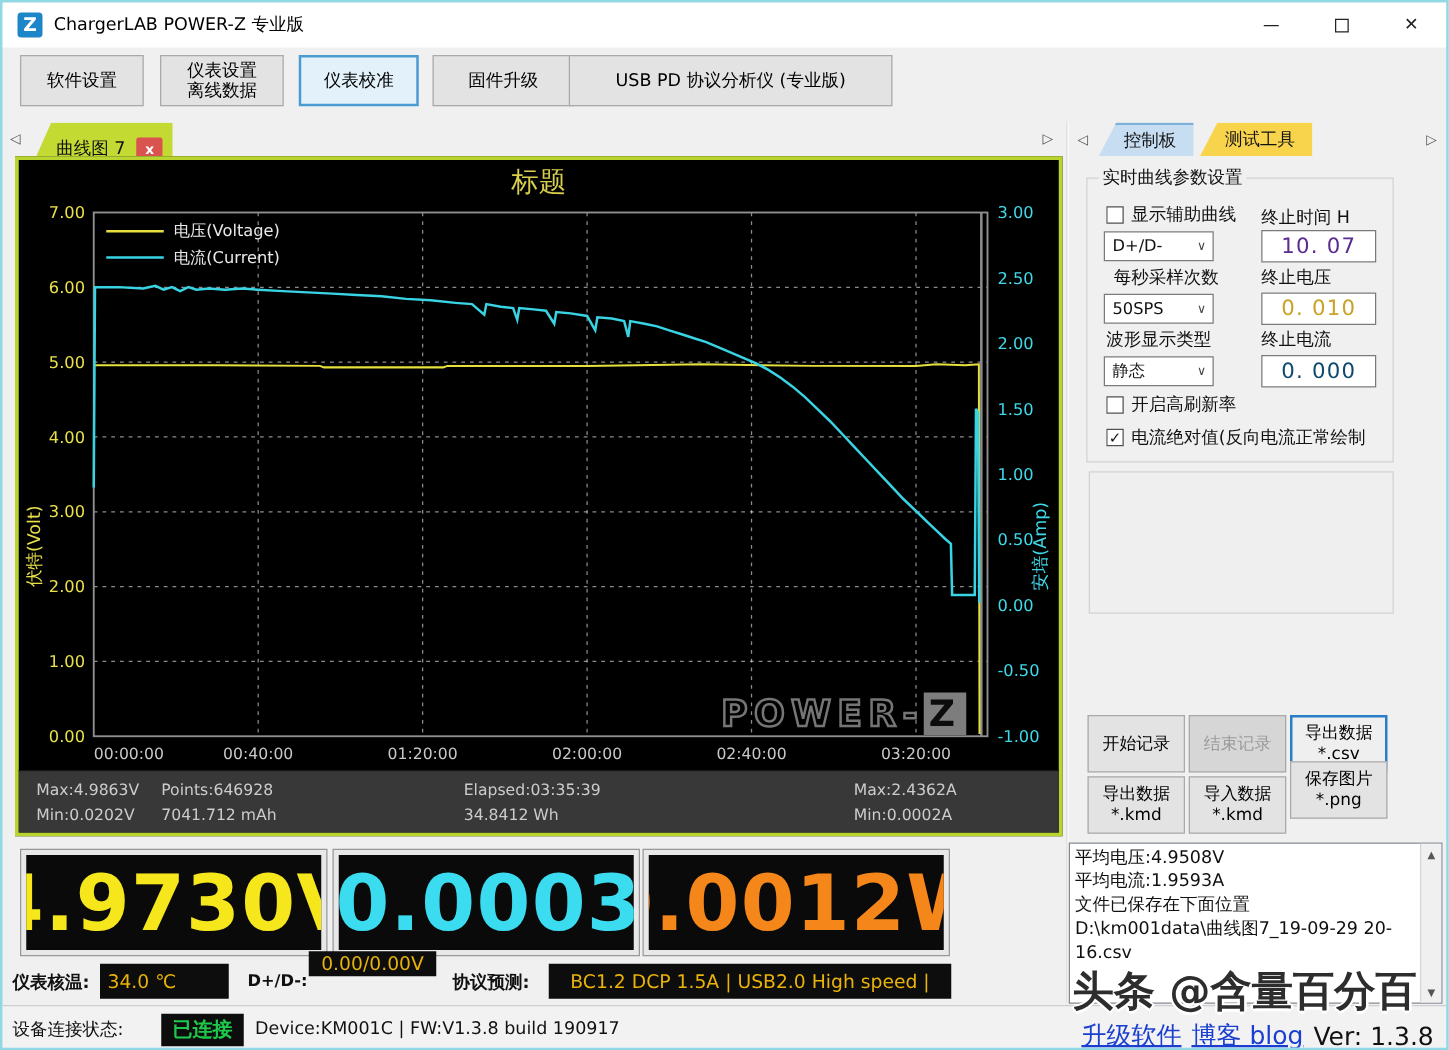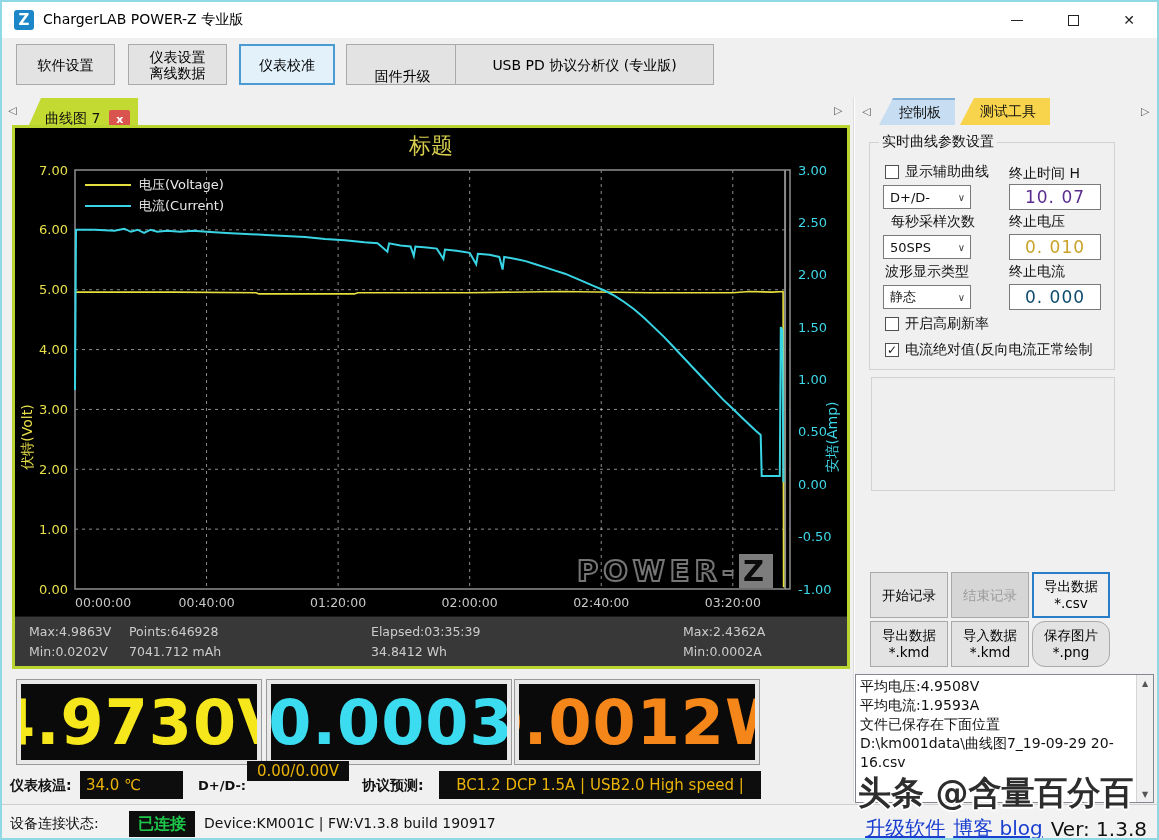--- a/index.html
+++ b/index.html
@@ -137,21 +137,21 @@
   <div class="toolbar-btn" style="left:14px;width:99px;">
     <span>软件设置</span>
   </div>
   <div class="toolbar-btn" style="left:126px;width:99px;">
     <span>仪表设置</span>
     <span>离线数据</span>
   </div>
   <div class="toolbar-btn active" style="left:237px;width:96px;">
     <span>仪表校准</span>
   </div>
-  <div class="toolbar-btn" style="left:344px;width:113px;justify-content:flex-end;">
+  <div class="toolbar-btn" style="left:344px;width:113px;">
     <span>固件升级</span>
   </div>
   <div class="toolbar-btn" style="left:453px;width:259px;">
     <span>USB PD 协议分析仪 (专业版)</span>
   </div>
 
   <div class="tabbar" style="left:0;width:848px;">
     <span class="arrow" style="left:6px;">◁</span>
     <span class="arrow" style="left:832px;">▷</span>
     <div class="curve-tab">
@@ -316,21 +316,21 @@
       <span>*.csv</span>
     </div>
     <div class="pbtn" style="left:13px;top:524px;">
       <span>导出数据</span>
       <span>*.kmd</span>
     </div>
     <div class="pbtn" style="left:94px;top:524px;">
       <span>导入数据</span>
       <span>*.kmd</span>
     </div>
-    <div class="pbtn" style="left:175px;top:524px;border-radius:13px;">
+    <div class="pbtn" style="left:175px;top:512px;">
       <span>保存图片</span>
       <span>*.png</span>
     </div>
 
     <div class="logbox">
       <div class="log-lines">
         <div>平均电压:4.9508V</div>
         <div>平均电流:1.9593A</div>
         <div>文件已保存在下面位置</div>
         <div>D:\km001data\曲线图7_19-09-29 20-</div>

